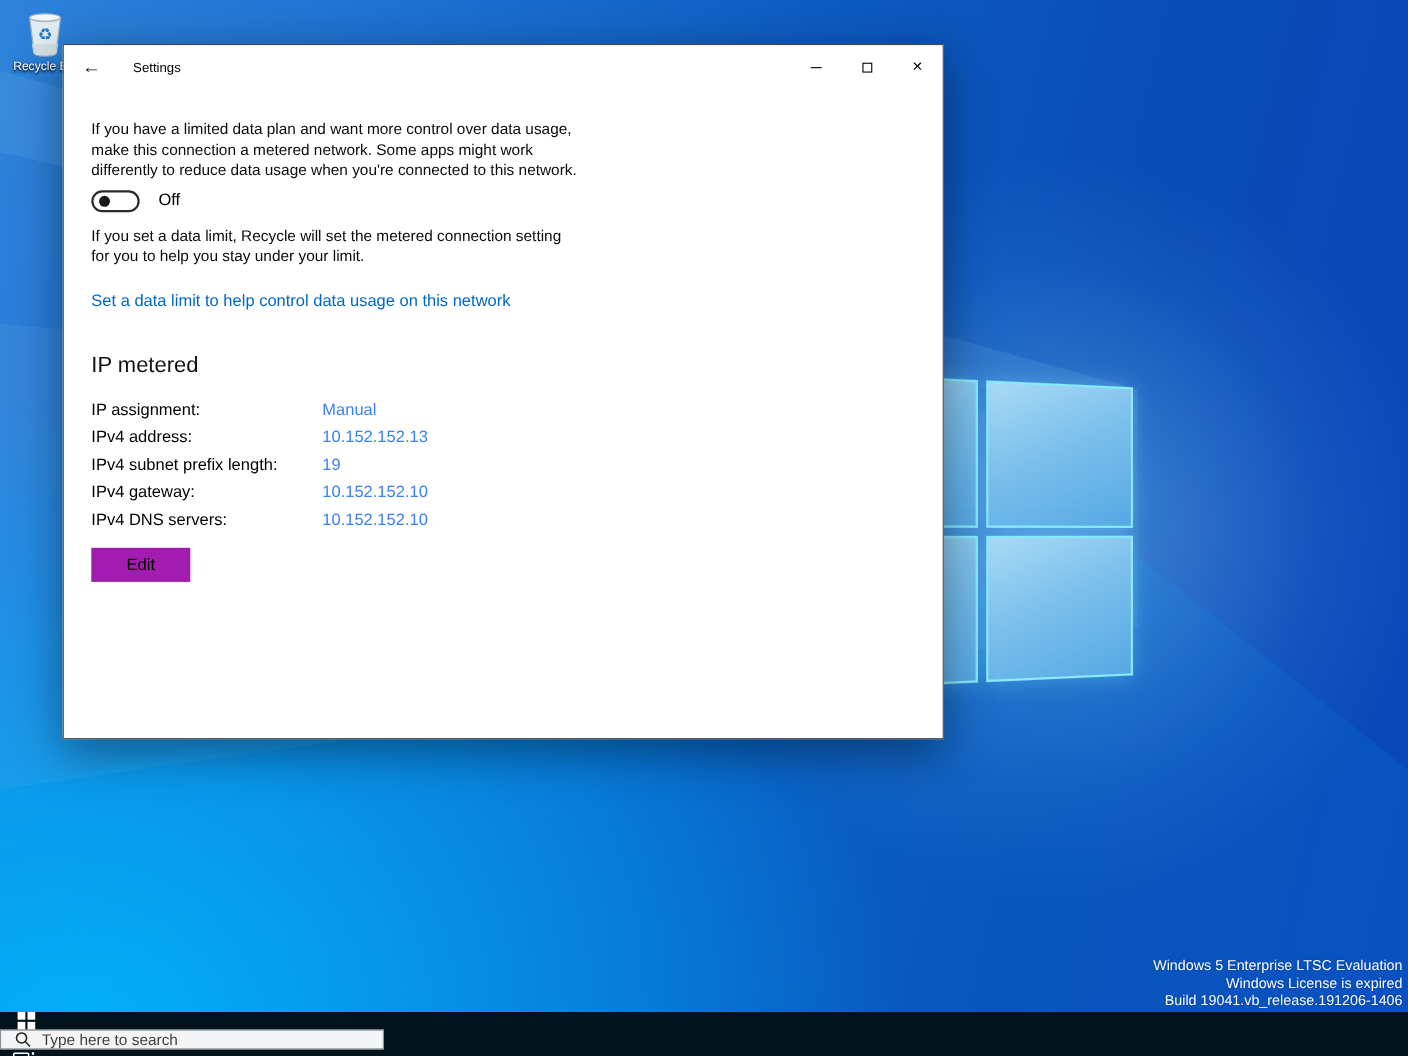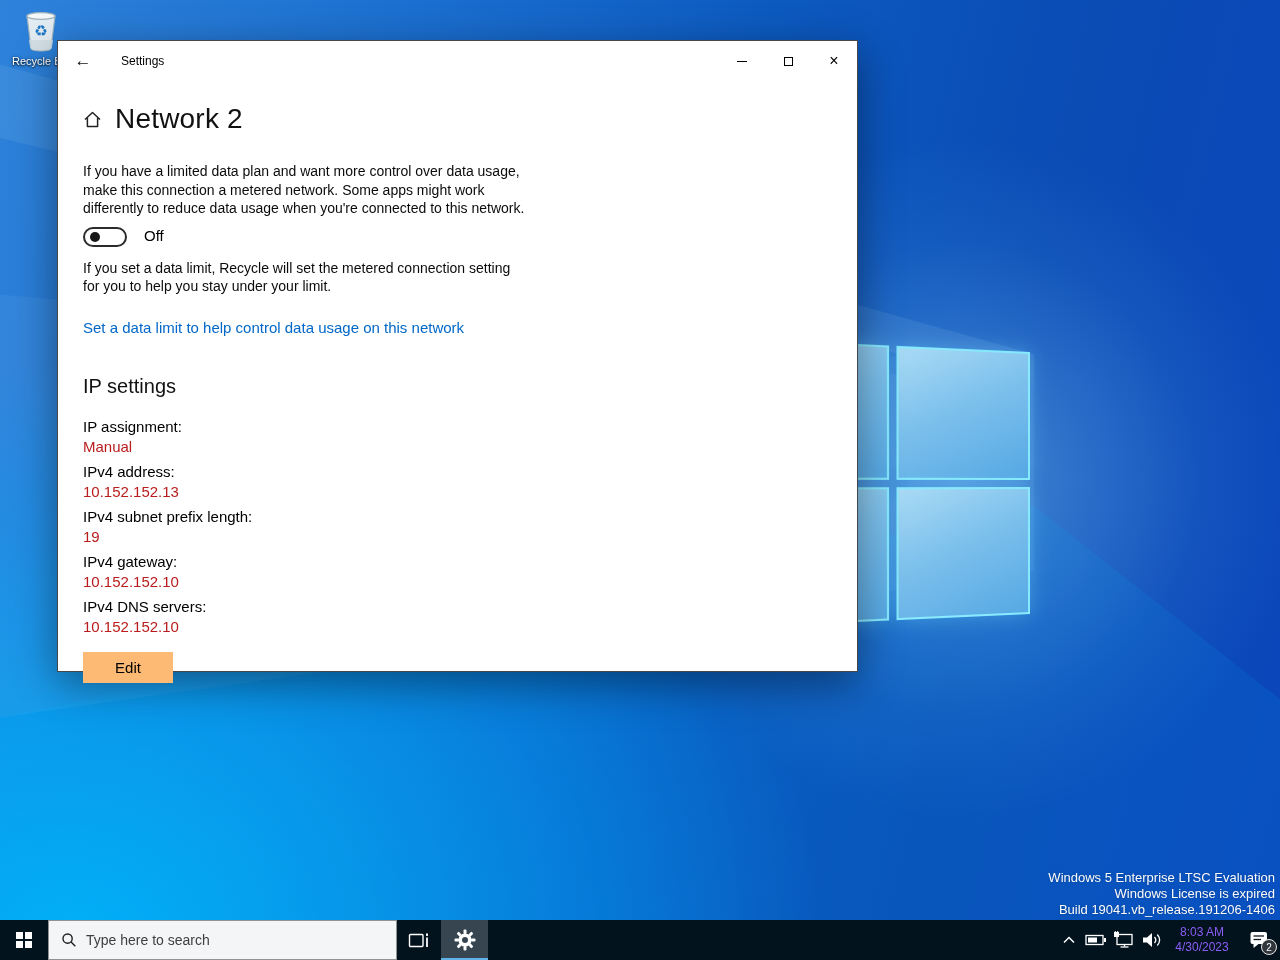--- a/index.html
+++ b/index.html
@@ -74,31 +74,31 @@
   .toggle { width:44px; height:20px; border:2px solid #2b2b2b; border-radius:10px; position:relative;
             background:#fff; cursor:pointer; }
   .knob { position:absolute; left:5px; top:3px; width:10px; height:10px; border-radius:50%; background:#171717; }
   .toggle-state { margin-left:17px; font-size:15px; color:#000; }
 
   .info2 { margin-top:12px; }
   .datalink { display:inline-block; margin-top:23px; font-size:15px; color:#0067c8; text-decoration:none; }
 
   .ip-heading { margin-top:38px; font-size:20px; font-weight:300; color:#111; }
   .ip-table { margin-top:19px; }
-  .ip-row { display:flex; font-size:15px; line-height:20px; margin-bottom:5px;flex-direction:column; }
+  .ip-row { display:flex; font-size:15px; line-height:20px; margin-bottom:5px; }
   .ip-label { width:210px; color:#000; }
-  .ip-value { color:#b91c1c; }
-
-  .edit-btn { margin-top:10px; width:90px; height:31px; background:#fdba74; border:none;
+  .ip-value { color:#3b82f6; }
+
+  .edit-btn { margin-top:10px; width:90px; height:31px; background:#a21caf; border:none;
               font-size:15px; color:#000; font-family:"Liberation Sans", sans-serif; }
 
   
   .taskbar {
     position:absolute; left:0; bottom:0; width:1280px; height:40px;
-    background:#03131e; display:flex; align-items:stretch;
+    background:#03131e; display:flex; align-items:stretch;flex-direction:column;
   }
   .tb-item { display:flex; align-items:center; justify-content:center; background:transparent; border:none; }
   .start-btn { width:48px; }
   .start-logo { display:grid; grid-template-columns:7px 7px; grid-template-rows:7px 7px; gap:1.5px; }
   .start-logo span { background:#fff; }
   .searchbox {
     width:349px; background:#f4f5f6; border:1px solid #8f9396; display:flex; align-items:center;
   }
   .searchbox .mag { margin:0 9px 0 12px; flex:0 0 auto; }
   .search-text { font-size:14px; color:#3f3f3f; }
@@ -165,45 +165,39 @@
       </button>
       <button class="tb-btn">
         <span class="glyph-max"></span>
       </button>
       <button class="tb-btn">
         <span class="glyph-close">×</span>
       </button>
     </div>
 
     <div class="content">
-      <div class="page-head">
-        <svg width="19" height="19" viewBox="0 0 19 19">
-          <path d="M2 9.5 L9.5 2.5 L17 9.5 M4.4 8 V16.5 H14.6 V8" fill="none" stroke="#222" stroke-width="1.5" stroke-linejoin="round"></path>
-        </svg>
-        <h1 class="heading">Network 2</h1>
-      </div>
 
       <p class="para intro">If you have a limited data plan and want more control over data usage,
 make this connection a metered network. Some apps might work
 differently to reduce data usage when you're connected to this network.</p>
 
 
       <div class="toggle-row">
         <div class="toggle">
           <div class="knob"></div>
         </div>
         <span class="toggle-state">Off</span>
       </div>
 
       <p class="para info2">If you set a data limit, Recycle will set the metered connection setting
 for you to help you stay under your limit.</p>
 
       <a href="#" class="datalink">Set a data limit to help control data usage on this network</a>
 
-      <h2 class="ip-heading">IP settings</h2>
+      <h2 class="ip-heading">IP metered</h2>
 
       <div class="ip-table">
         <div class="ip-row">
           <span class="ip-label">IP assignment:</span>
           <span class="ip-value">Manual</span>
         </div>
         <div class="ip-row">
           <span class="ip-label">IPv4 address:</span>
           <span class="ip-value">10.152.152.13</span>
         </div>

